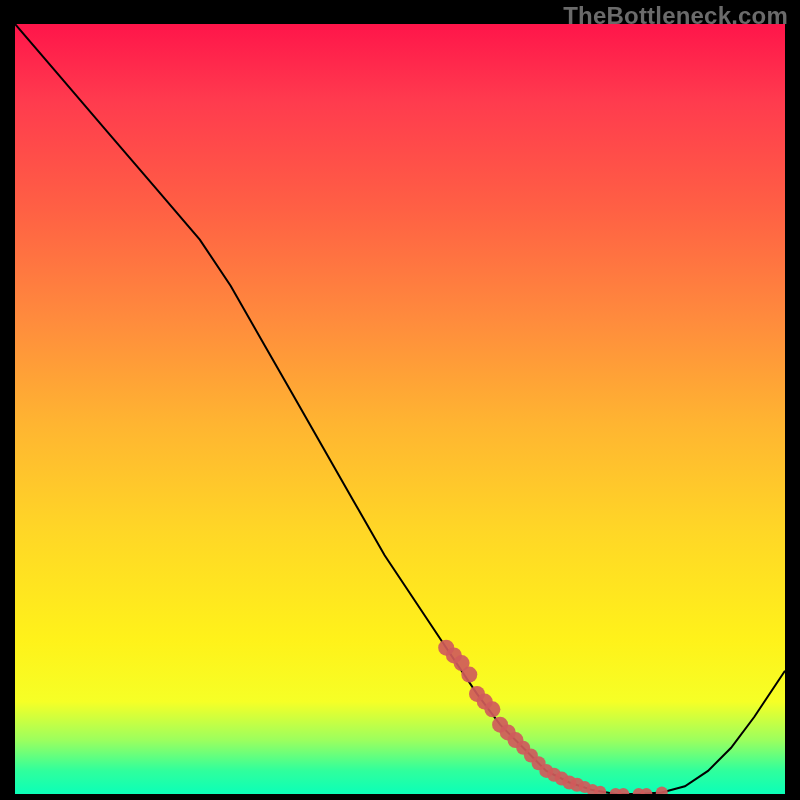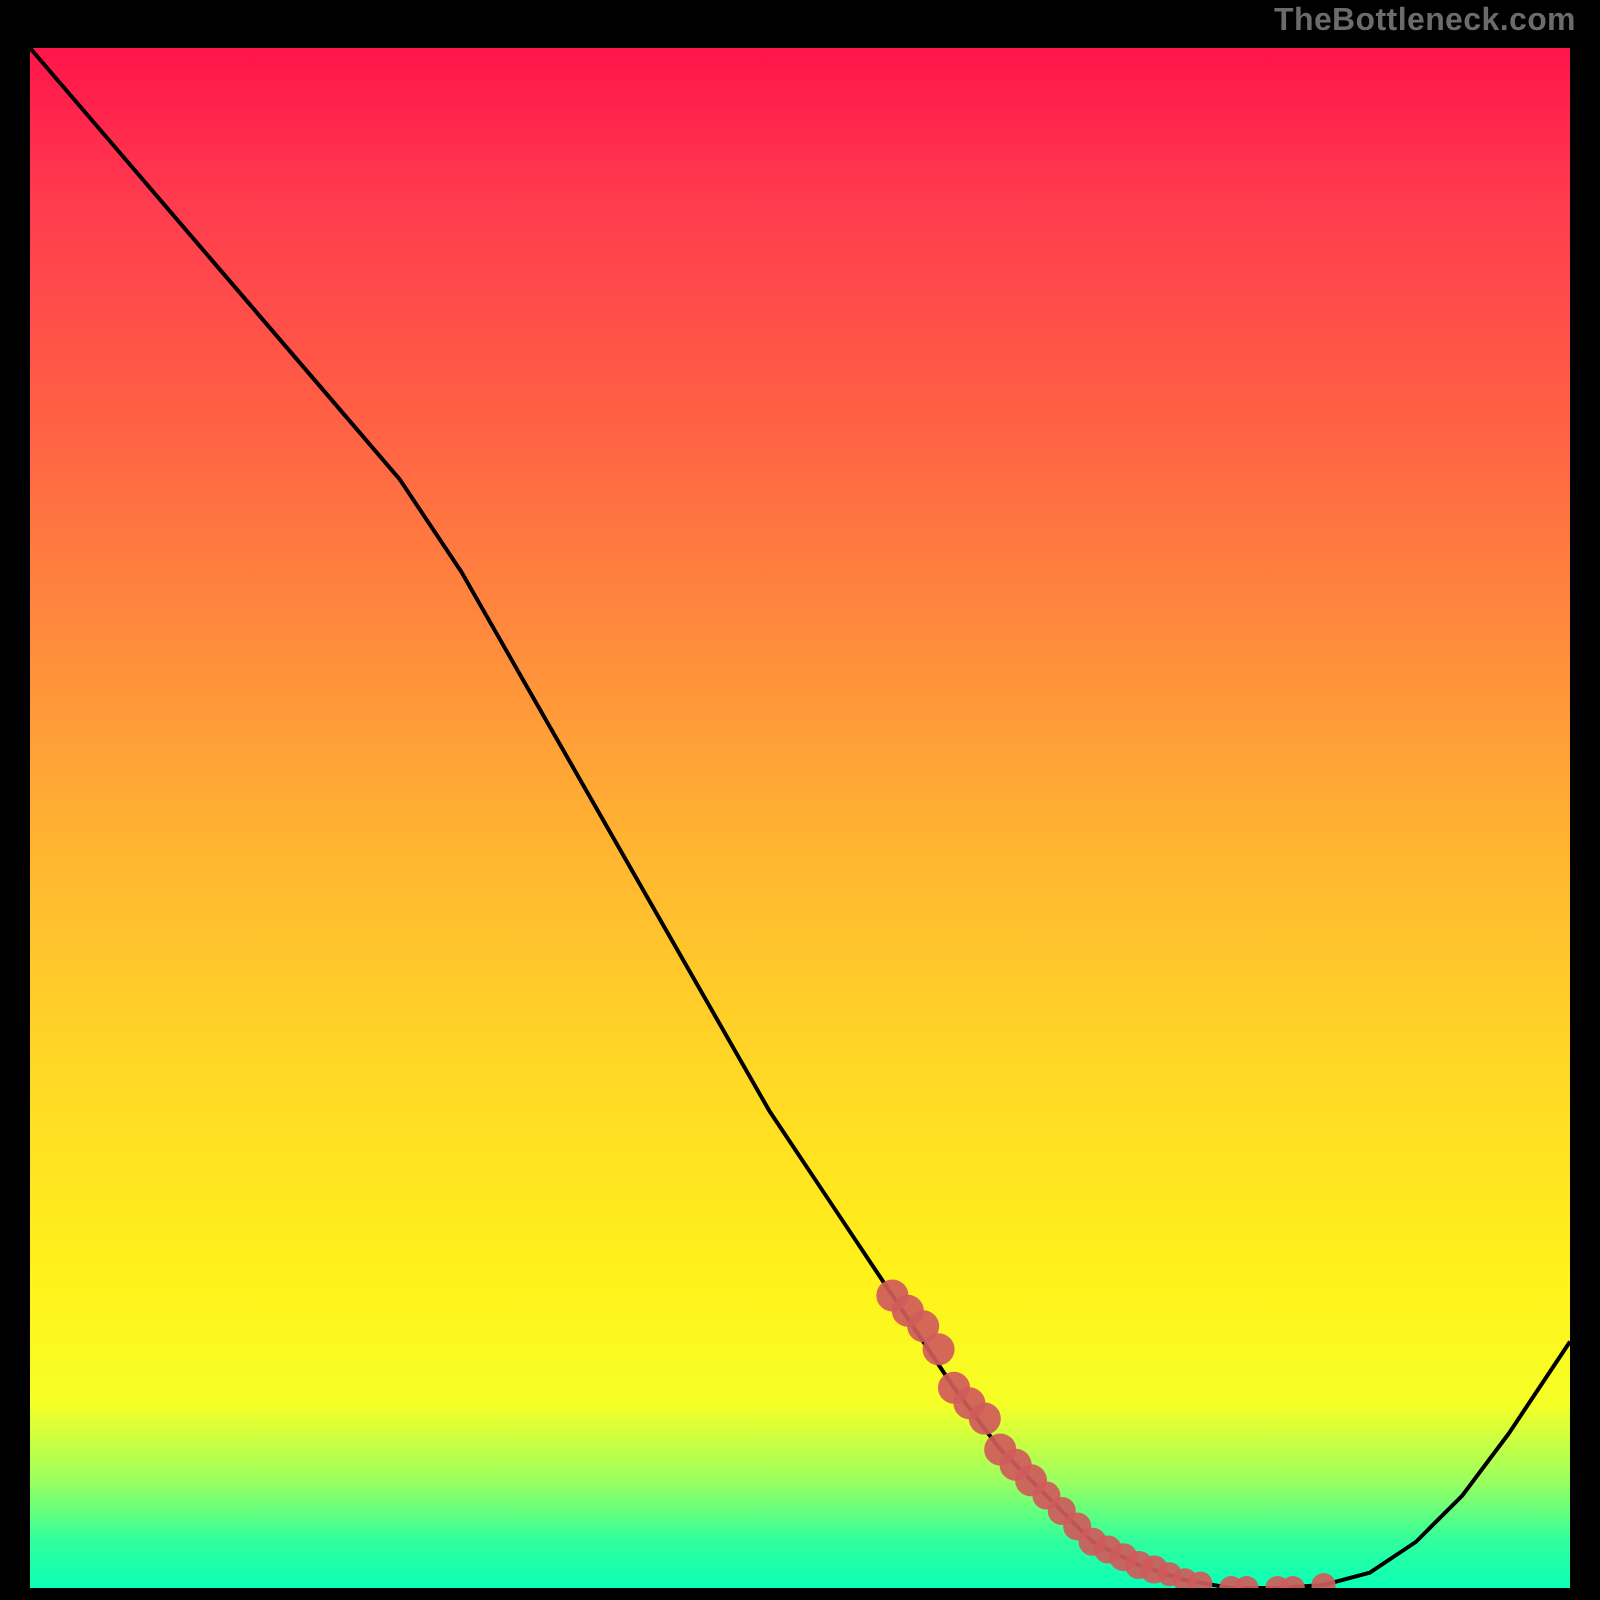--- a/index.html
+++ b/index.html
@@ -50,21 +50,21 @@
     left: 0;
     top: 0;
     width: 100%;
     height: 100%;
   }
   .watermark {
     position: absolute;
     top: 2px;
     right: 12px;
     color: #6b6b6b;
-    font-size: 16px;
+    font-size: 24px;
     font-weight: 600;
     letter-spacing: 0.2px;
     user-select: none;
   }
 </style>
 </head>
 <body>
 
 <div class="frame">
   <div class="watermark">TheBottleneck.com</div>

